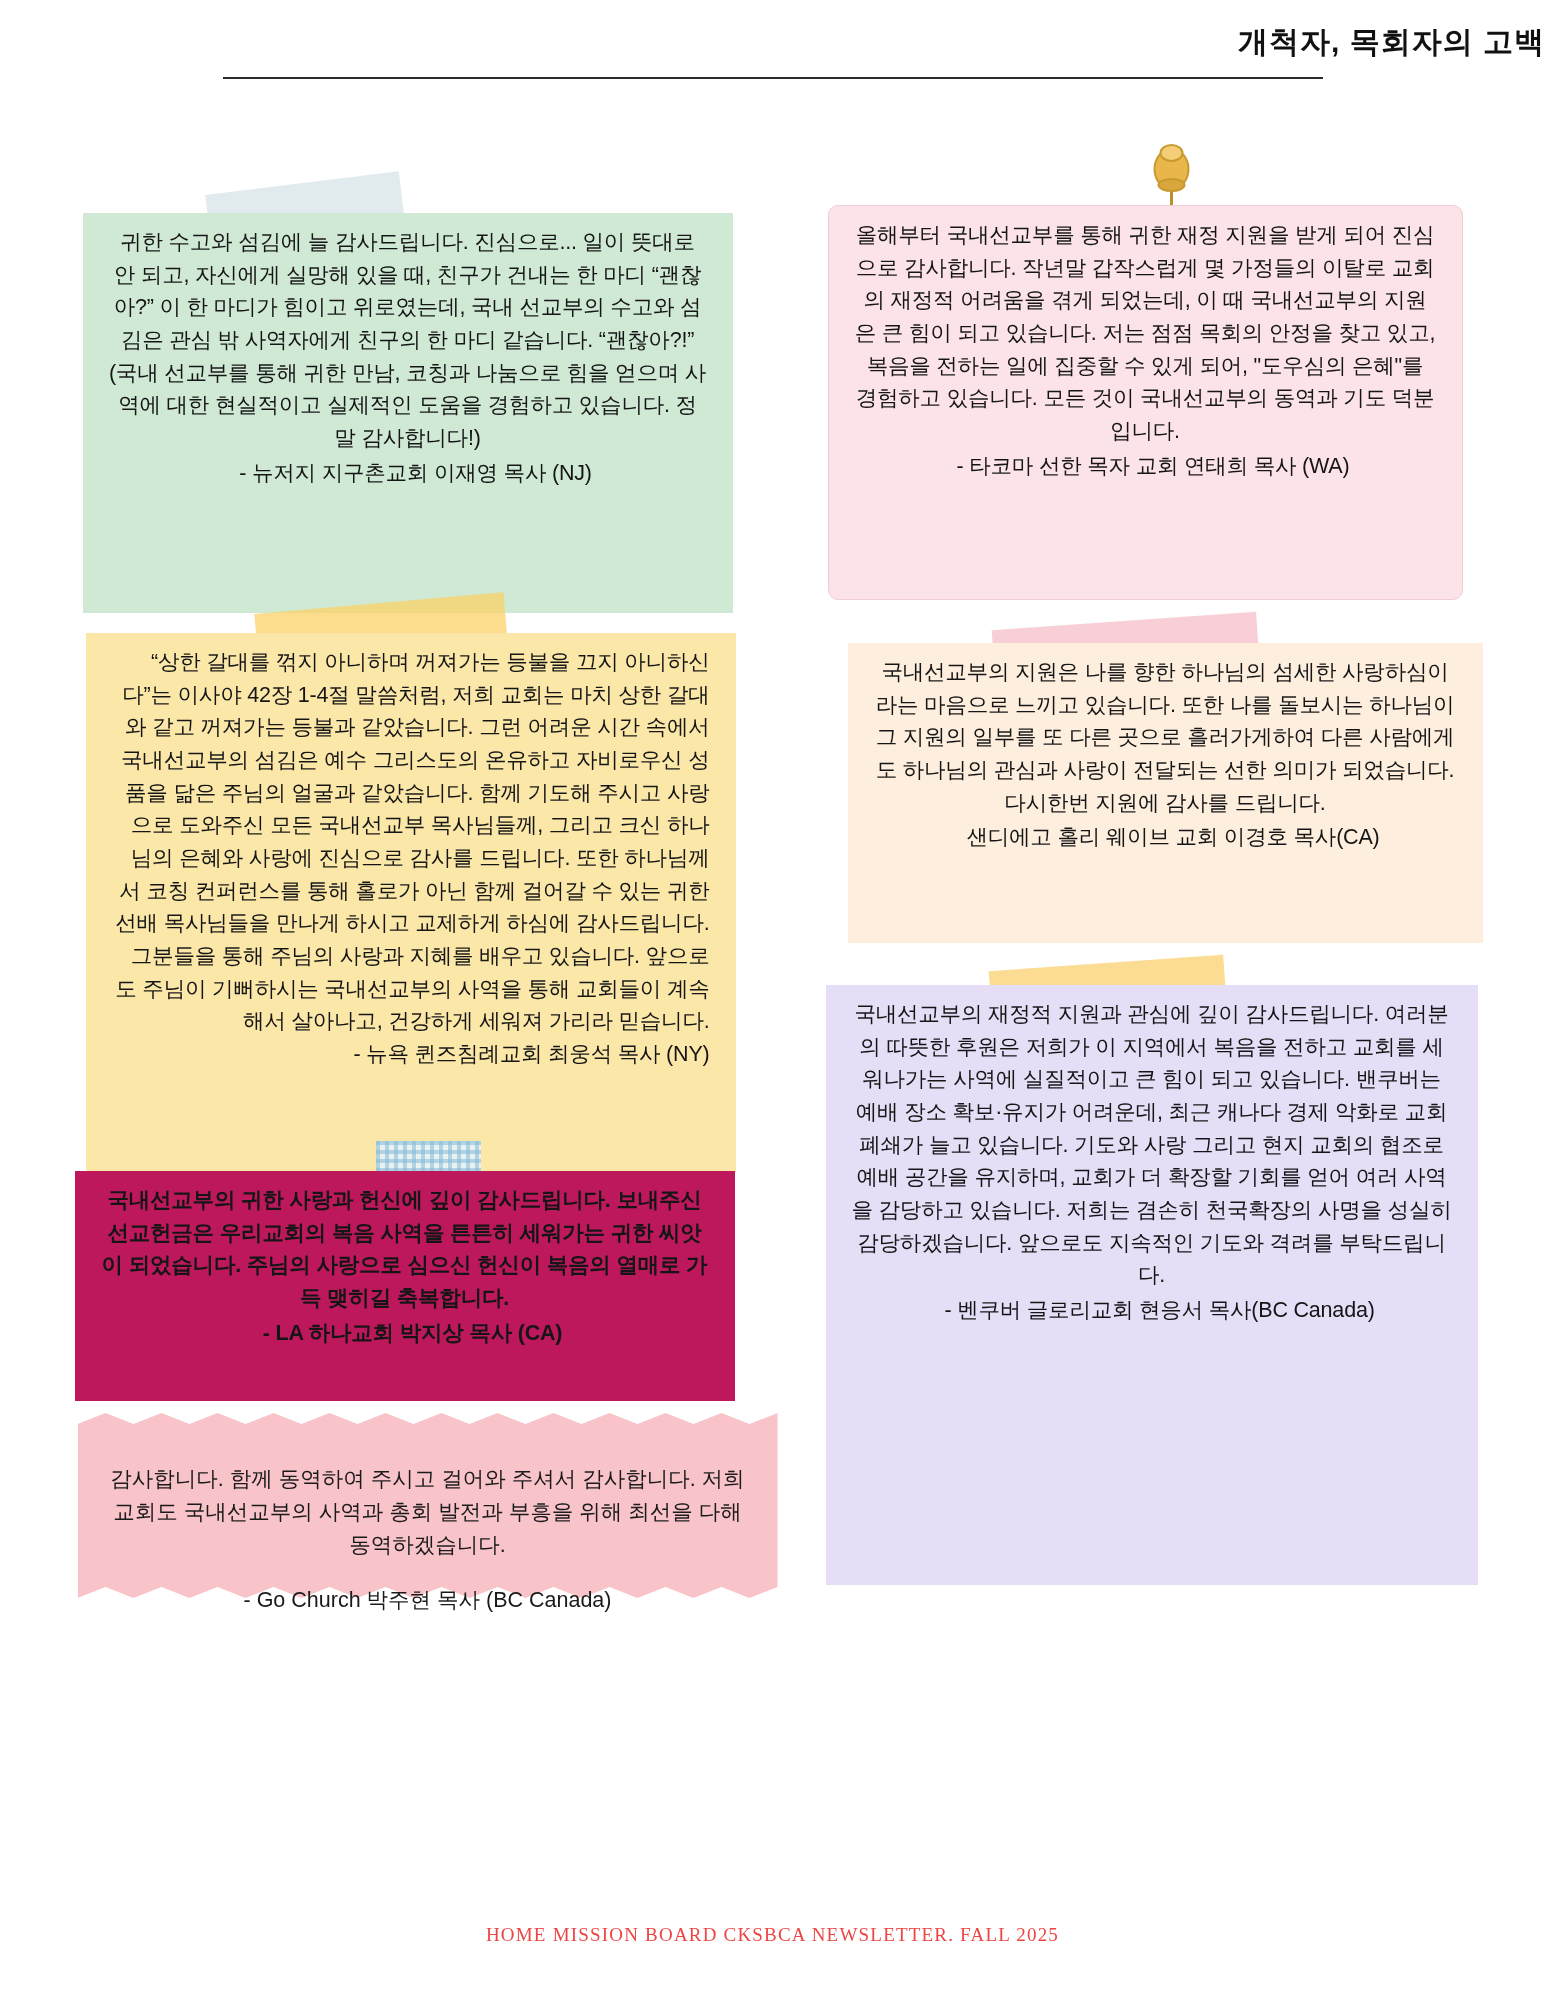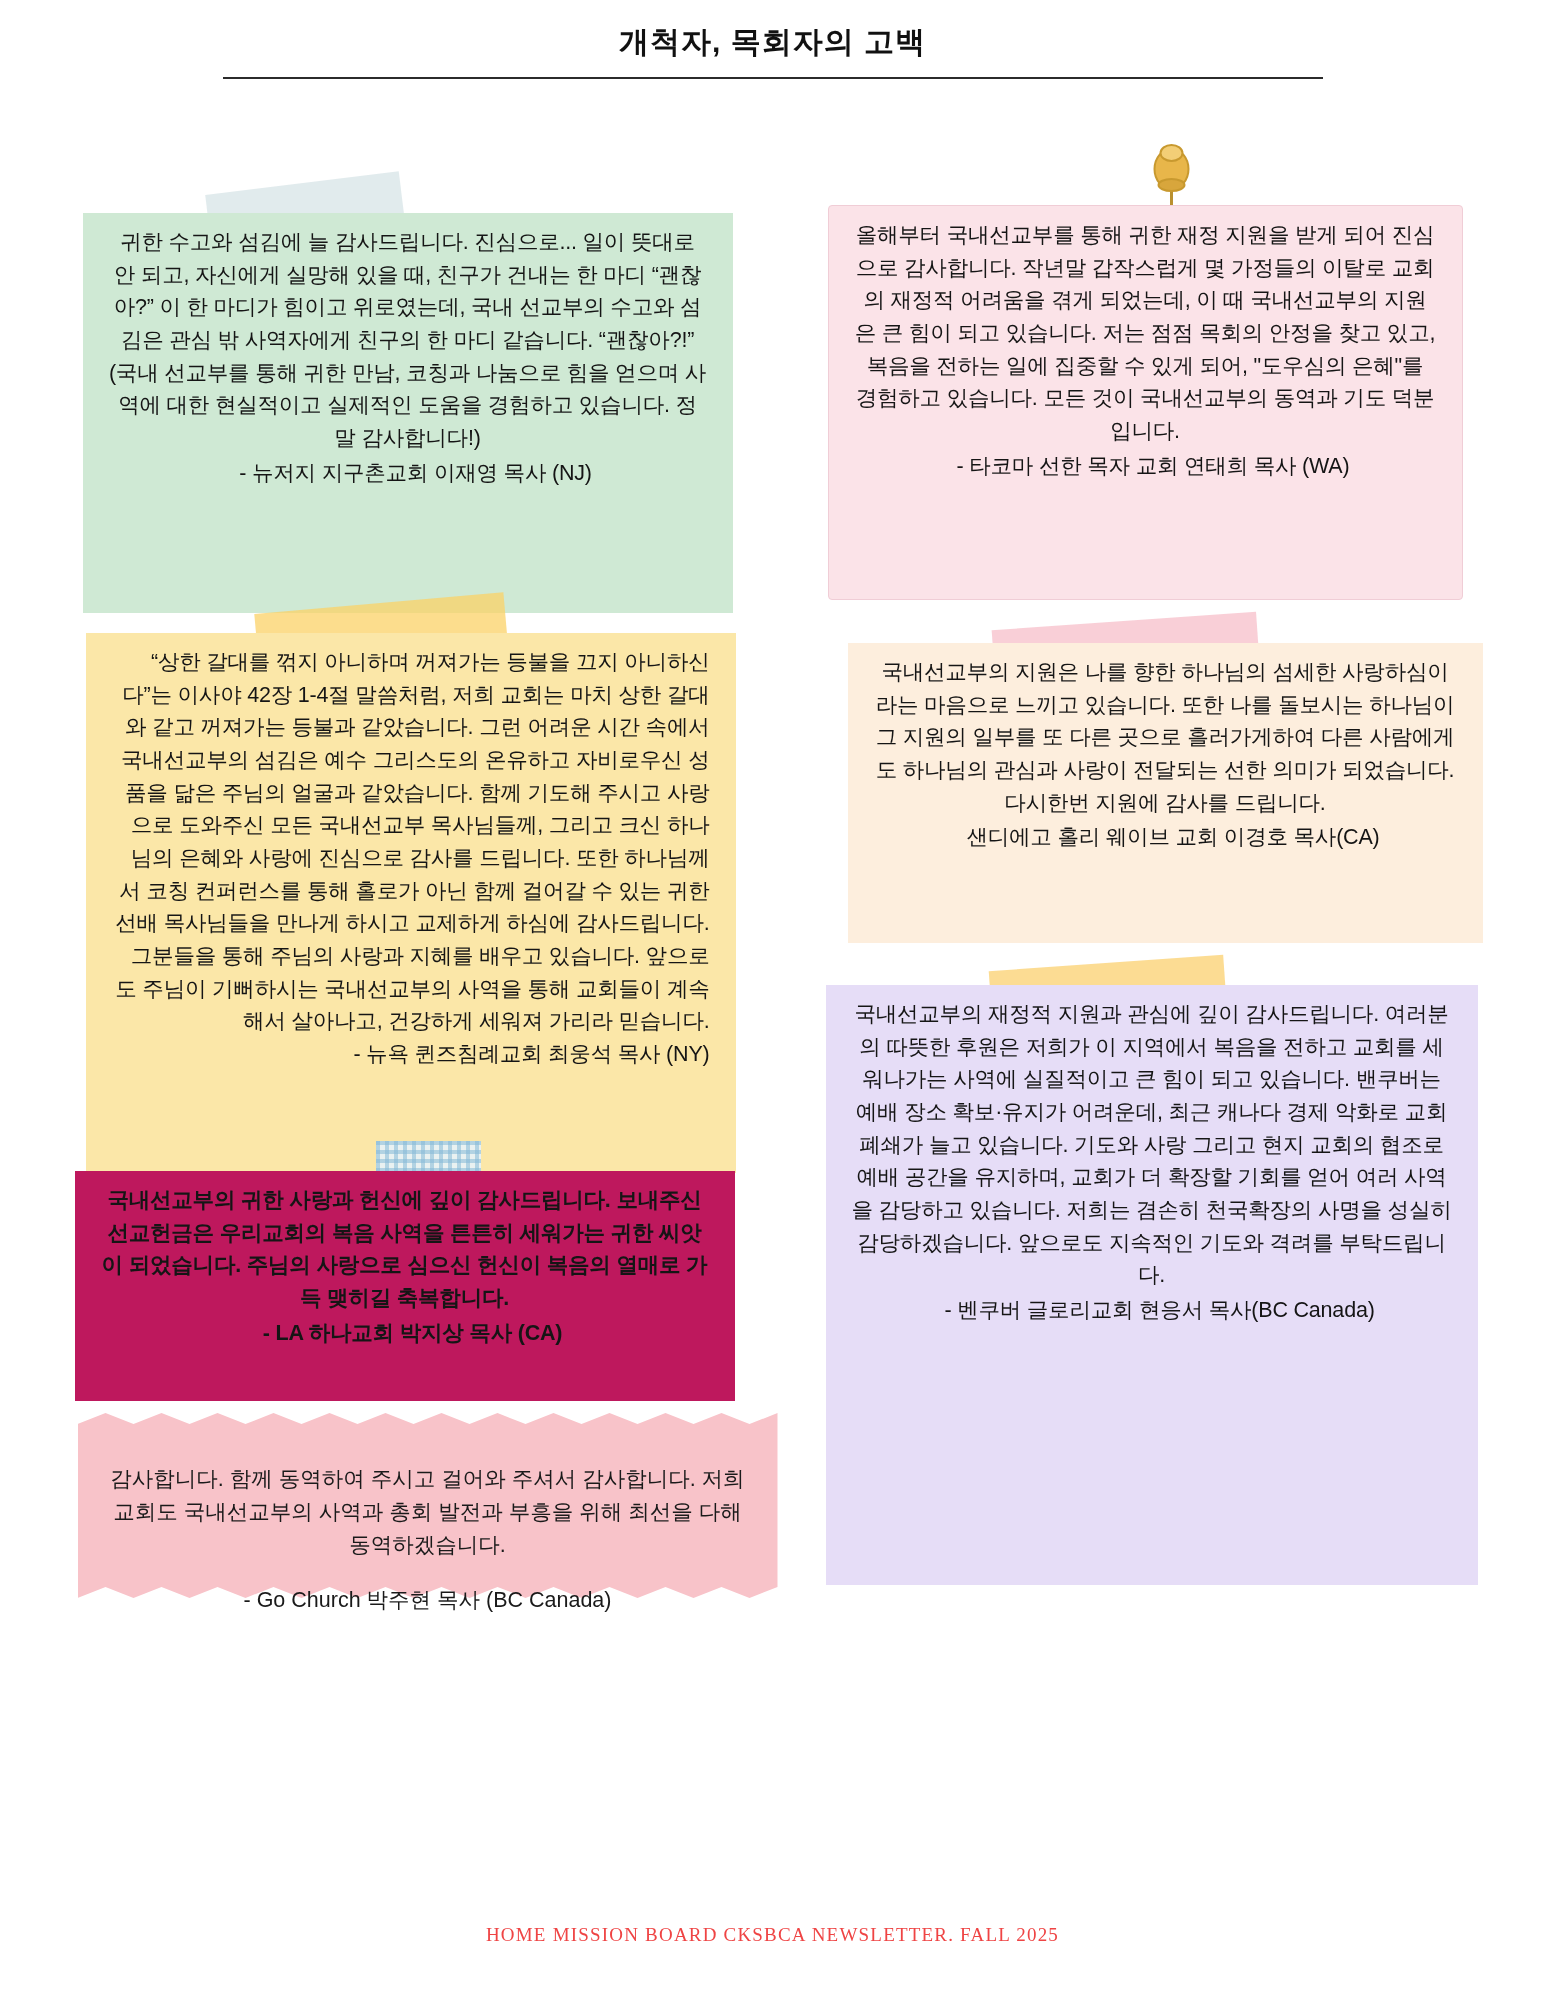--- a/index.html
+++ b/index.html
@@ -19,21 +19,21 @@
   .page {
     position: relative;
     width: 1545px;
     height: 2000px;
     box-sizing: border-box;
     padding: 0;
   }
 
   
   .header {
-    text-align: center;
+    text-align: right;
     padding-top: 22px;
   }
   .header h1 {
     font-size: 30px;
     font-weight: 700;
     letter-spacing: 1px;
     margin: 0 0 14px 0;
     color: #111;
   }
   .header-rule {
@@ -65,21 +65,21 @@
     margin: 0;
   }
   .note .author {
     display: block;
     margin-top: 2px;
     margin-left: 16px;
   }
 
   
   .rounded {
-    border-radius: 4px;
+    border-radius: 10px;
   }
 
   
   .tape {
     position: absolute;
     opacity: 0.62;
   }
   .tape-blue {
     background: #cfdfe2;
   }

